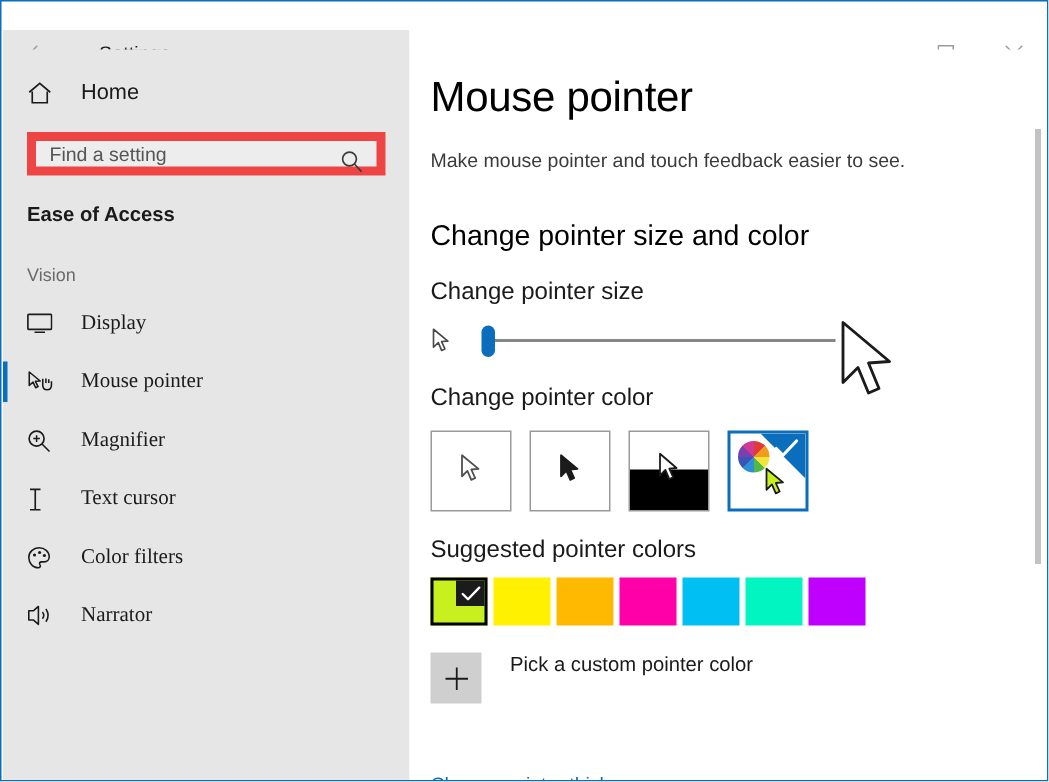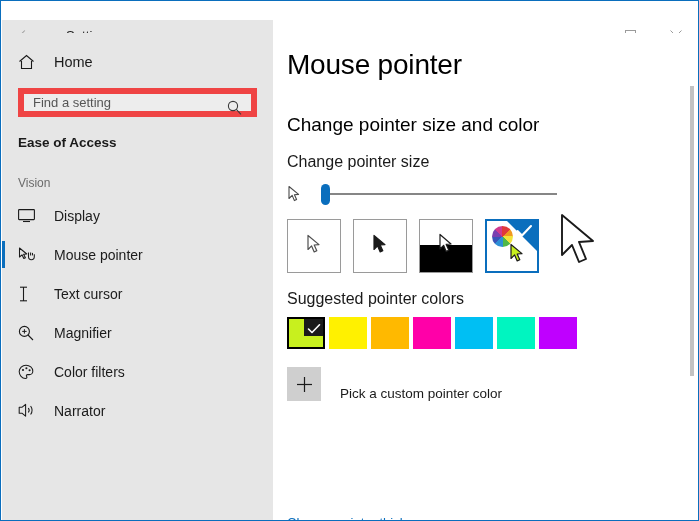--- a/index.html
+++ b/index.html
@@ -141,21 +141,21 @@
     font-size: 13.5px;
     font-weight: bold;
     color: #1a1a1a;
     margin: 18px 0 0 16px;
   }
   #group-label {
     font-size: 12px;
     color: #6b6b6b;
     margin: 26px 0 0 16px;
   }
-  #navlist { margin-top: 6px; }
+  #navlist { margin-top: 6px; font-family: Liberation Serif, serif; }
   .nav-item {
     position: relative;
     display: flex;
     align-items: center;
     height: 39px;
     padding-left: 16px;
     box-sizing: border-box;
   }
   .nav-item .sel-bar {
     position: absolute;
@@ -327,21 +327,21 @@
     background: #1b1b1b;
   }
   .swatch-check {
     position: absolute;
     right: 2px; top: 2px;
   }
 
   
   #custom-row {
     display: flex;
-    align-items: flex-end;
+    align-items: flex-start;
     margin: 18px 0 0 14px;
   }
   #custom-plus-btn {
     width: 34px;
     height: 34px;
     background: #cfcfcf;
     display: flex;
     align-items: center;
     justify-content: center;
   }
@@ -467,40 +467,40 @@
             <line x1="12.6" y1="5.4" x2="12.6" y2="8.4" stroke="#1b1b1b" stroke-width="1.05"></line>
             <line x1="14.5" y1="5.9" x2="14.5" y2="8.4" stroke="#1b1b1b" stroke-width="1.05"></line>
           </svg>
         </span>
         <span class="nav-label">Mouse pointer</span>
       </div>
 
       <div class="nav-item">
         <span class="sel-bar"></span>
         <span class="nav-icon">
-          <svg width="11" height="16" viewBox="0 0 11 16">
-            <line x1="5.5" y1="1" x2="5.5" y2="15" stroke="#1b1b1b" stroke-width="1.1"></line>
-            <line x1="2" y1="1.2" x2="9" y2="1.2" stroke="#1b1b1b" stroke-width="1.1"></line>
-            <line x1="2" y1="14.8" x2="9" y2="14.8" stroke="#1b1b1b" stroke-width="1.1"></line>
-          </svg>
-        </span>
-        <span class="nav-label">Text cursor</span>
-      </div>
-
-      <div class="nav-item">
-        <span class="sel-bar"></span>
-        <span class="nav-icon">
           <svg width="16" height="16" viewBox="0 0 16 16">
             <circle cx="6.4" cy="6.4" r="5" fill="none" stroke="#1b1b1b" stroke-width="1.1"></circle>
             <line x1="10" y1="10" x2="15" y2="15" stroke="#1b1b1b" stroke-width="1.1"></line>
             <line x1="4.2" y1="6.4" x2="8.6" y2="6.4" stroke="#1b1b1b" stroke-width="1"></line>
             <line x1="6.4" y1="4.2" x2="6.4" y2="8.6" stroke="#1b1b1b" stroke-width="1"></line>
           </svg>
         </span>
         <span class="nav-label">Magnifier</span>
+      </div>
+
+      <div class="nav-item">
+        <span class="sel-bar"></span>
+        <span class="nav-icon">
+          <svg width="11" height="16" viewBox="0 0 11 16">
+            <line x1="5.5" y1="1" x2="5.5" y2="15" stroke="#1b1b1b" stroke-width="1.1"></line>
+            <line x1="2" y1="1.2" x2="9" y2="1.2" stroke="#1b1b1b" stroke-width="1.1"></line>
+            <line x1="2" y1="14.8" x2="9" y2="14.8" stroke="#1b1b1b" stroke-width="1.1"></line>
+          </svg>
+        </span>
+        <span class="nav-label">Text cursor</span>
       </div>
 
       <div class="nav-item">
         <span class="sel-bar"></span>
         <span class="nav-icon">
           <svg width="16" height="16" viewBox="0 0 16 16">
             <path d="M8 1.2 C4.2 1.2 1.2 4 1.2 7.6 C1.2 11.3 4 14.5 7.4 14.5 C9 14.5 9.2 13.2 8.6 12.4 C8 11.5 8.5 10.6 9.6 10.6 L11.4 10.6 C13.4 10.6 14.8 9.3 14.8 7.2 C14.8 3.8 11.8 1.2 8 1.2 Z" fill="none" stroke="#1b1b1b" stroke-width="1.05"></path>
             <circle cx="5" cy="6" r="1.05" fill="#1b1b1b"></circle>
             <circle cx="8.4" cy="4.3" r="1.05" fill="#1b1b1b"></circle>
             <circle cx="11.6" cy="6.3" r="1.05" fill="#1b1b1b"></circle>
@@ -521,36 +521,38 @@
         </span>
         <span class="nav-label">Narrator</span>
       </div>
 
     </div>
   </div>
 
   <div id="main">
 
     <h1 id="page-title">Mouse pointer</h1>
+    <div id="page-subtitle">Make mouse pointer and touch feedback easier to see.</div>
 
     <div id="section-title">Change pointer size and color</div>
 
     <div class="field-label">Change pointer size</div>
     <div id="slider-row">
       <span id="slider-left-icon">
         <svg width="16" height="19" viewBox="0 0 16 19">
           <path d="M2 1.5 L2 13.5 L5.2 10.4 L7.4 15.6 L9.6 14.6 L7.4 9.7 L11.6 9.4 Z" fill="#ffffff" stroke="#4a4a4a" stroke-width="1.1" stroke-linejoin="round"></path>
         </svg>
       </span>
       <span id="slider-track-wrap">
         <span id="slider-track"></span>
         <span id="slider-thumb"></span>
       </span>
     </div>
 
+    <div class="field-label">Change pointer color</div>
     <div id="tile-row">
 
       <div class="tile">
         <span class="tile-cursor" style="left:18px; top:14px;">
           <svg width="17" height="21" viewBox="0 0 17 21">
             <path d="M2 1.5 L2 15.5 L5.6 11.9 L8.2 17.9 L10.8 16.7 L8.2 11 L13 10.6 Z" fill="#ffffff" stroke="#4f4f4f" stroke-width="1.2" stroke-linejoin="round"></path>
           </svg>
         </span>
       </div>
 

